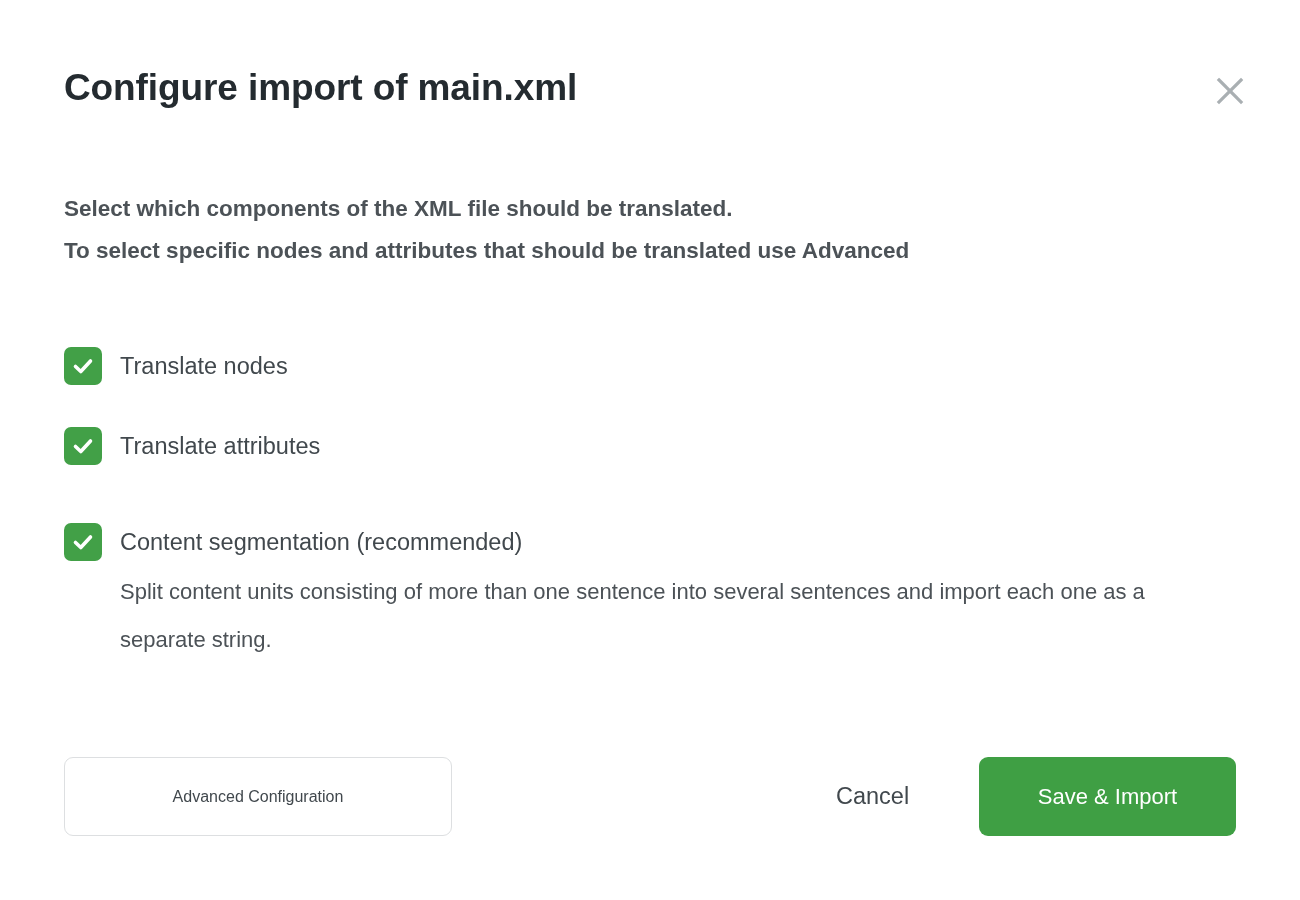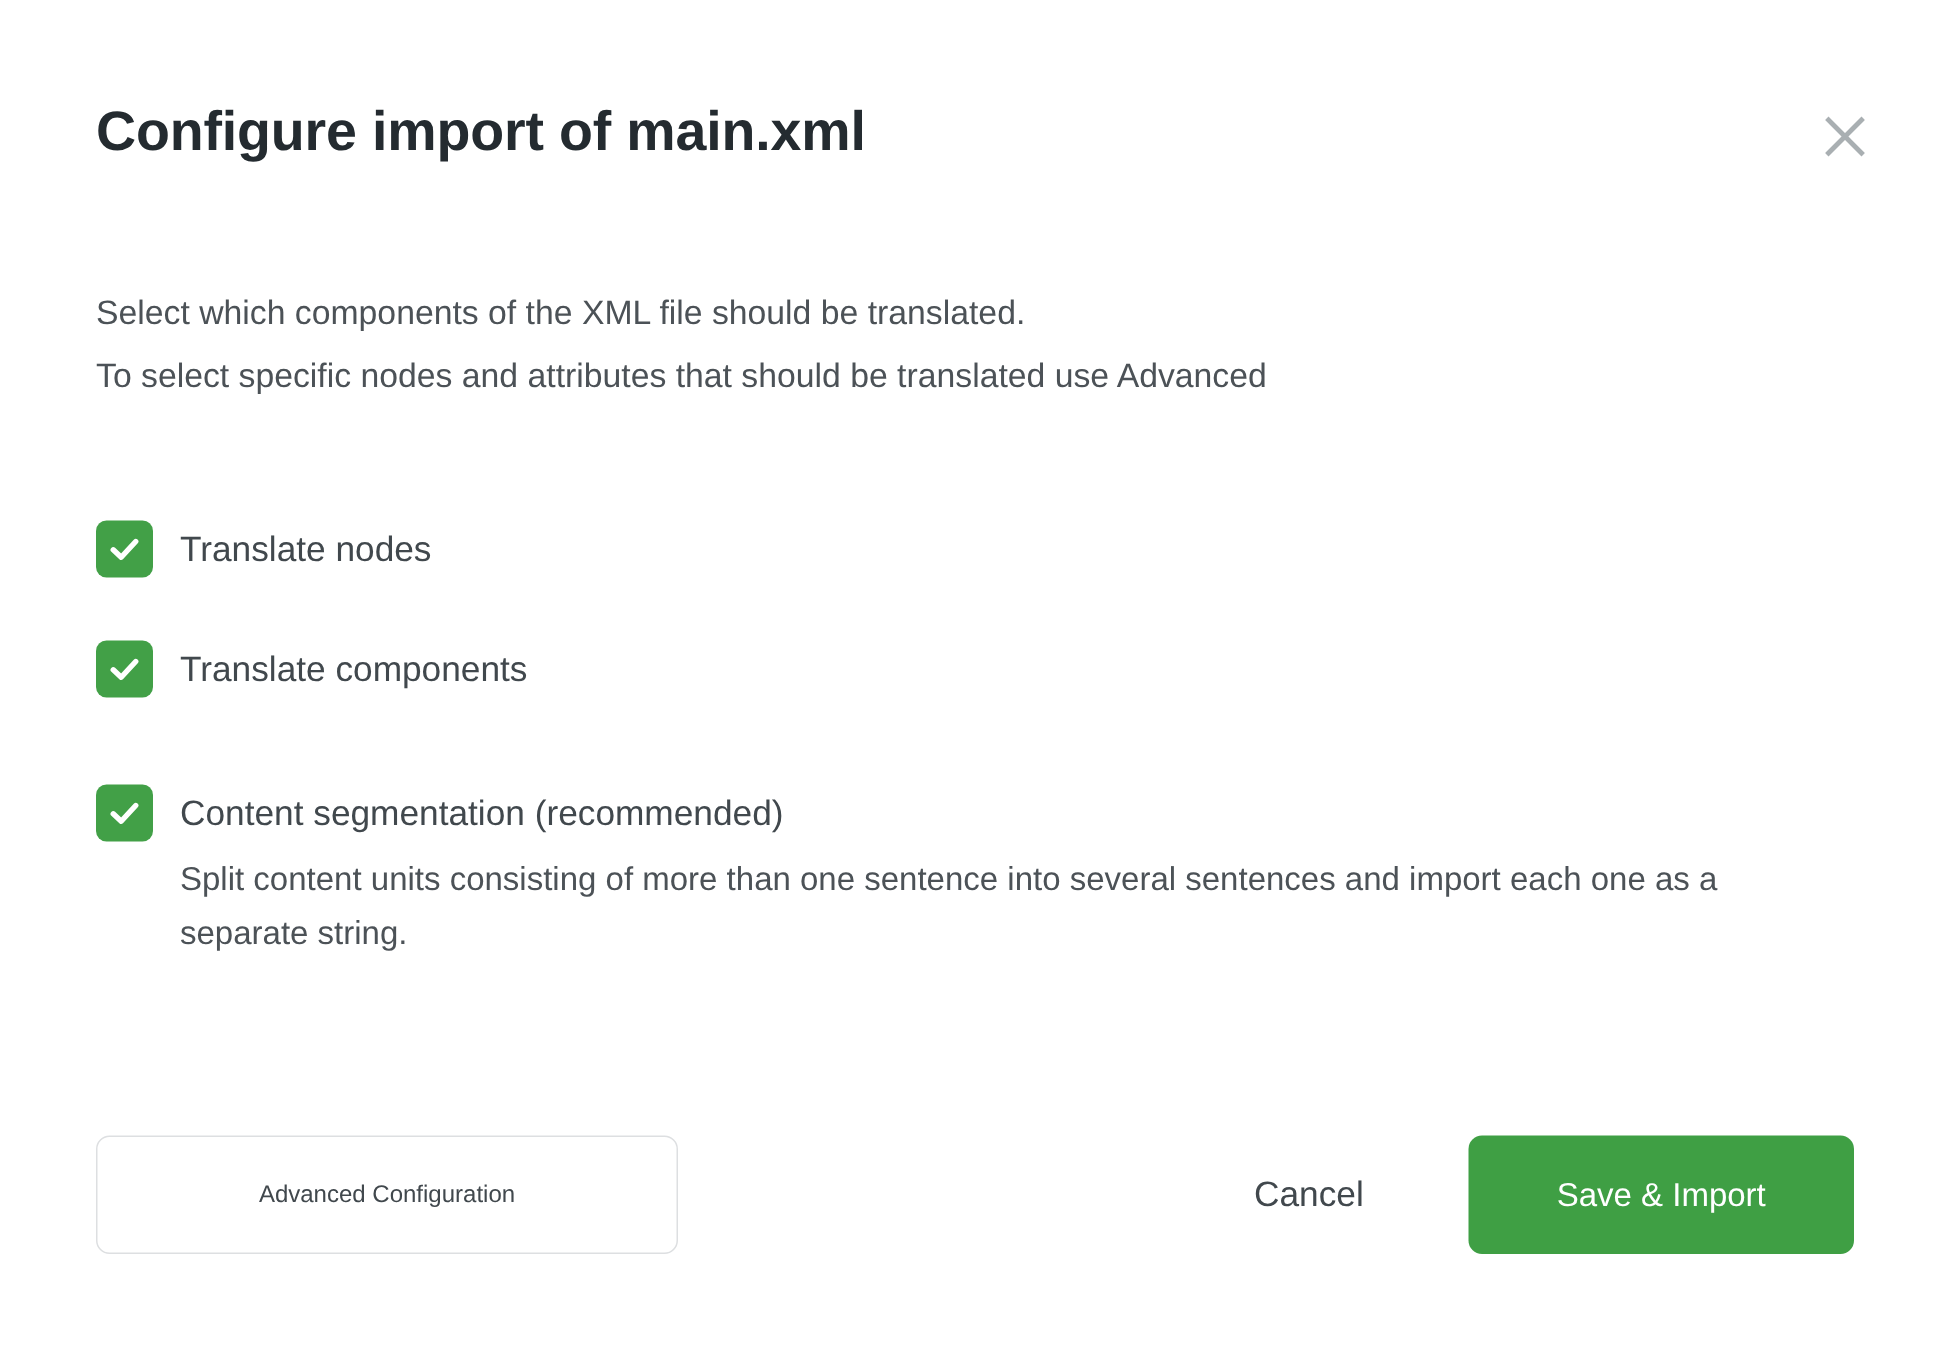--- a/index.html
+++ b/index.html
@@ -82,20 +82,21 @@
     top: 38px;
     width: 1040px;
     margin: 0;
     font-size: 22.5px;
     line-height: 42px;
     color: #4c5257;
   }
 
   .intro-line {
     display: block;
+    font-weight: bold;
   }
 
   
   .options {
     position: absolute;
     left: 0;
     top: 186px;
     width: 1300px;
   }
 
@@ -138,21 +139,21 @@
     color: #41484d;
     cursor: pointer;
     white-space: nowrap;
   }
 
   .option-desc {
     display: block;
     margin-top: 6px;
     width: 1100px;
     font-size: 22px;
-    line-height: 36px;
+    line-height: 48px;
     color: #4c5257;
   }
 
   
   .dialog-footer {
     position: absolute;
     left: 0;
     top: 757px;
     width: 1300px;
     height: 80px;
@@ -248,21 +249,21 @@
 
       <div class="option-row row-1">
         <span class="checkbox">
           <span>
             <svg width="24" height="24" viewBox="0 0 24 24" aria-hidden="true">
               <polyline points="4.5,12.5 9.8,17.5 19.5,7" fill="none" stroke="#ffffff" stroke-width="3.6" stroke-linecap="round" stroke-linejoin="round"></polyline>
             </svg>
           </span>
         </span>
         <span class="option-text">
-          <span class="option-label">Translate components</span>
+          <span class="option-label">Translate attributes</span>
         </span>
       </div>
 
       <div class="option-row row-2">
         <span class="checkbox">
           <span>
             <svg width="24" height="24" viewBox="0 0 24 24" aria-hidden="true">
               <polyline points="4.5,12.5 9.8,17.5 19.5,7" fill="none" stroke="#ffffff" stroke-width="3.6" stroke-linecap="round" stroke-linejoin="round"></polyline>
             </svg>
           </span>

